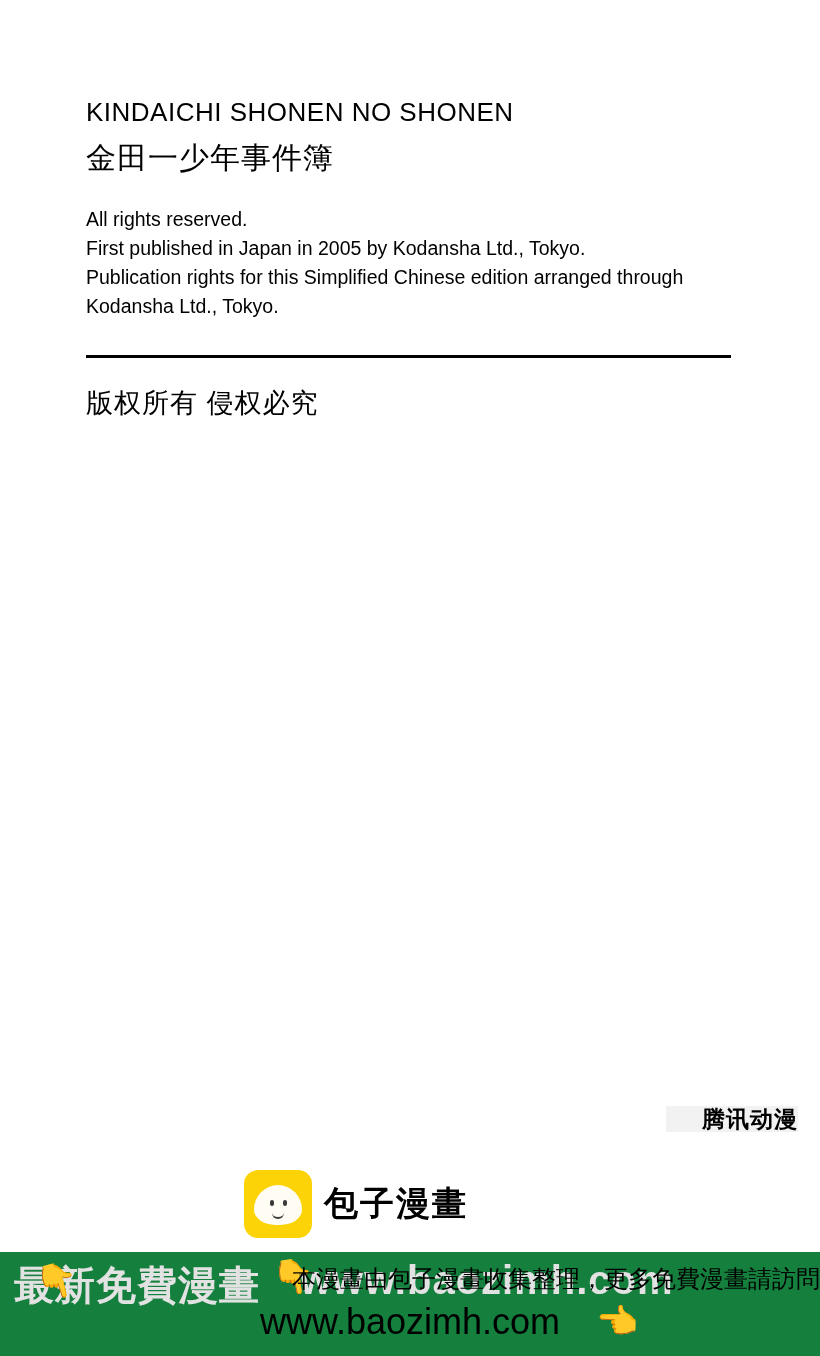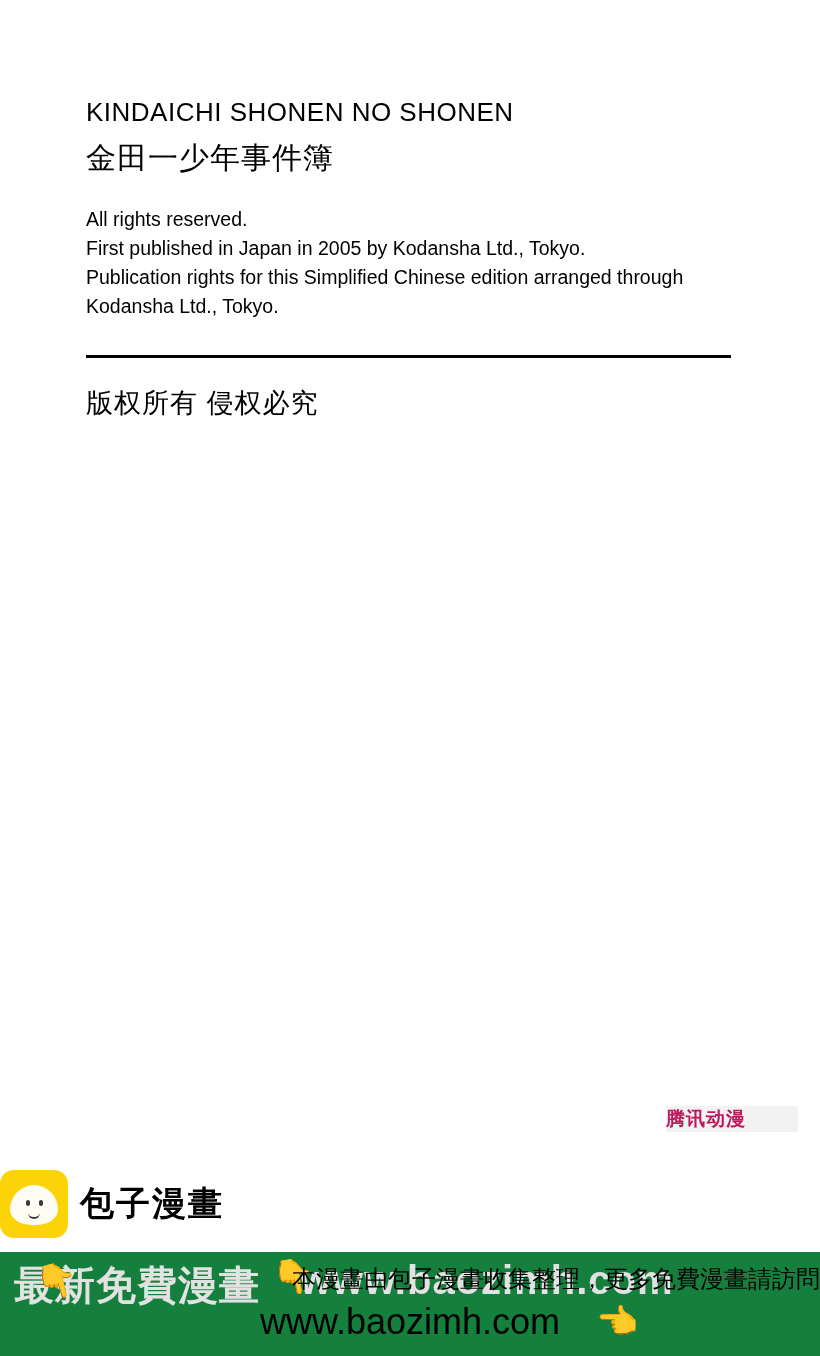--- a/index.html
+++ b/index.html
@@ -61,36 +61,37 @@
   }
 
   
   .tencent-wm {
     position: absolute;
     left: 666px;
     top: 1106px;
     width: 132px;
     height: 26px;
     background: #f2f2f2;
-    color: #be185d;
-    font-size: 19px;
+    color: #000000;
+    font-size: 23px;
     line-height: 26px;
-    text-align: left;
+    text-align: right;
     letter-spacing: 1px;
     font-weight: bold;
   }
 
   
   .logo-row {
     position: absolute;
     left: 0;
     top: 1170px;
     width: 712px;
     display: flex;
     align-items: center;
+    justify-content: center;
   }
   .logo-mark {
     width: 68px;
     height: 68px;
     background: #fcd307;
     border-radius: 14px;
     position: relative;
     flex: 0 0 auto;
   }
   .logo-mark .bun {

